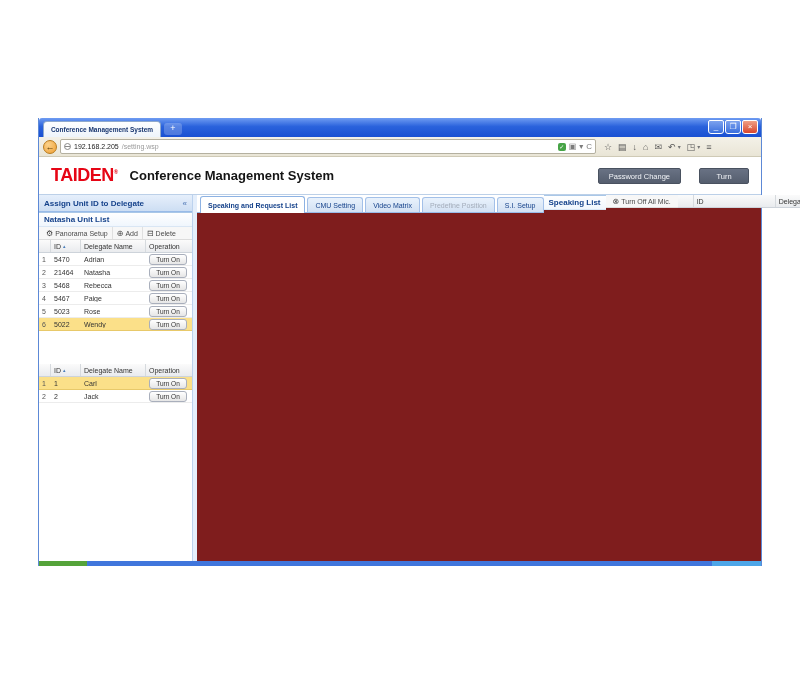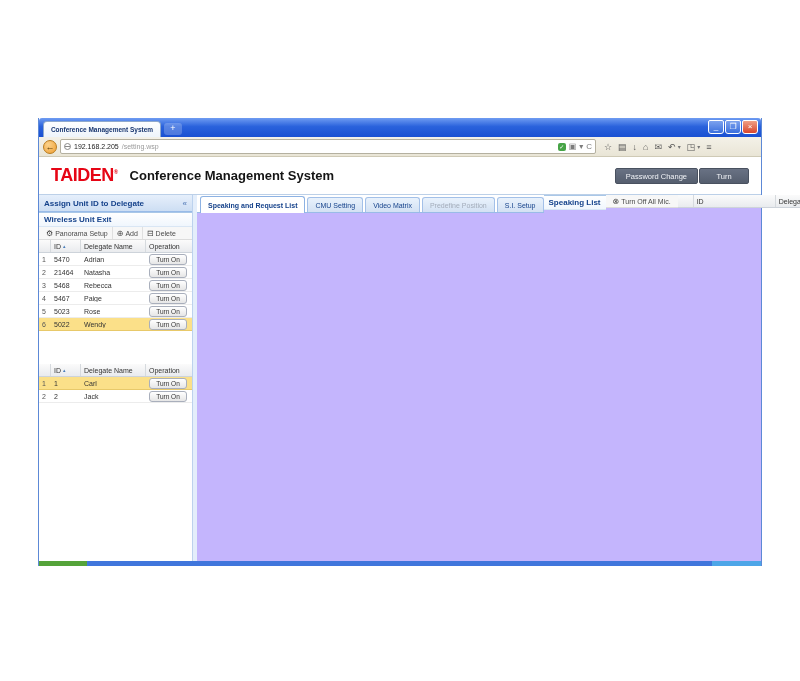--- a/index.html
+++ b/index.html
@@ -39,26 +39,26 @@
   .nav-icons { display:flex; align-items:center; gap:6px; margin-left:5px; }
   .nav-ico { font-size:9px; color:#555; line-height:10px; }
   .nav-caret { font-size:6px; color:#777; margin-left:-4px; }
 
   
   .page { flex:1; background:#fff; display:flex; flex-direction:column; min-height:0; }
   .page-header { height:38px; display:flex; align-items:center; padding:0 12px; border-bottom:1px solid #bcd0e8; background:#fff; }
   .logo { font-size:18px; font-weight:bold; color:#e60515; letter-spacing:-0.5px; }
   .logo sup { font-size:6px; vertical-align:super; }
   .page-title { font-size:13px; font-weight:bold; color:#141414; margin-left:12px; }
-  .hdr-actions { margin-left:auto; display:flex; gap:1px; }
+  .hdr-actions { margin-left:auto; display:flex; gap:18px; }
   .hdr-btn { background:linear-gradient(#697284,#555e6e); border:1px solid #49515f; border-radius:2px;
              color:#f2f4f8; font-size:7.5px; height:16px; padding:0 10px; min-width:50px; text-align:center; line-height:15px; }
 
   
-  .content { flex:1; display:flex; min-height:0; background:#c4b5fd; }
+  .content { flex:1; display:flex; min-height:0; background:#7f1d1d; }
   .sidebar { width:154px; flex:none; display:flex; flex-direction:column; border-right:1px solid #bcd2ee; }
   .splitter { width:4px; flex:none; background:#e4eefb; }
   .main { flex:1; display:flex; flex-direction:row; min-width:0; }
 
   
   .panel-hd { height:17px; flex:none; background:linear-gradient(#e6effb,#cddef3); border-bottom:1px solid #99bbe8;
               display:flex; align-items:center; padding:0 5px; }
   .panel-hd .t { font-size:8px; font-weight:bold; color:#15428b; }
   .collapse { margin-left:auto; font-size:8px; color:#4a73b2; }
   .sec-hd { height:15px; flex:none; background:linear-gradient(#ffffff,#f0f6fd); border-top:1px solid #a9c7e7; border-bottom:1px solid #d9e6f4;
@@ -170,21 +170,21 @@
 
       <div class="content">
 
         <div class="sidebar">
           <div class="panel-hd">
             <span class="t">Assign Unit ID to Delegate</span>
             <span class="collapse">«</span>
           </div>
 
           <div class="sec-hd">
-            <span class="t">Wireless Unit Exit</span>
+            <span class="t">Natasha Unit List</span>
           </div>
           <div class="tbar" id="wireless-toolbar">
               <span class="tbar-item">
                 <span class="ico">⚙</span>
                 <span class="lbl">Panorama Setup</span>
               </span>
               <span class="tbar-item">
                 <span class="ico">⊕</span>
                 <span class="lbl">Add</span>
               </span>

